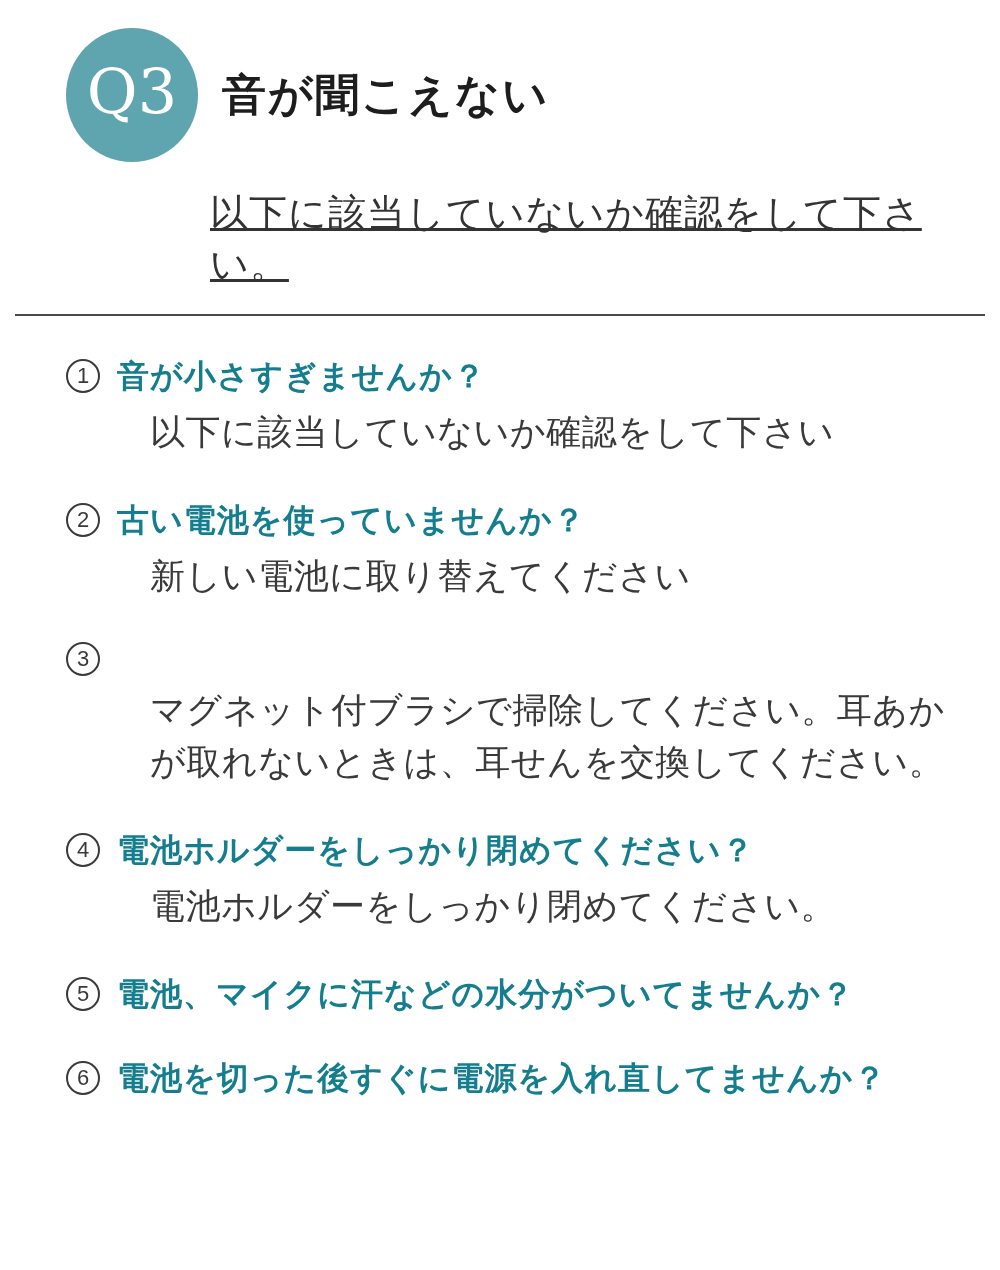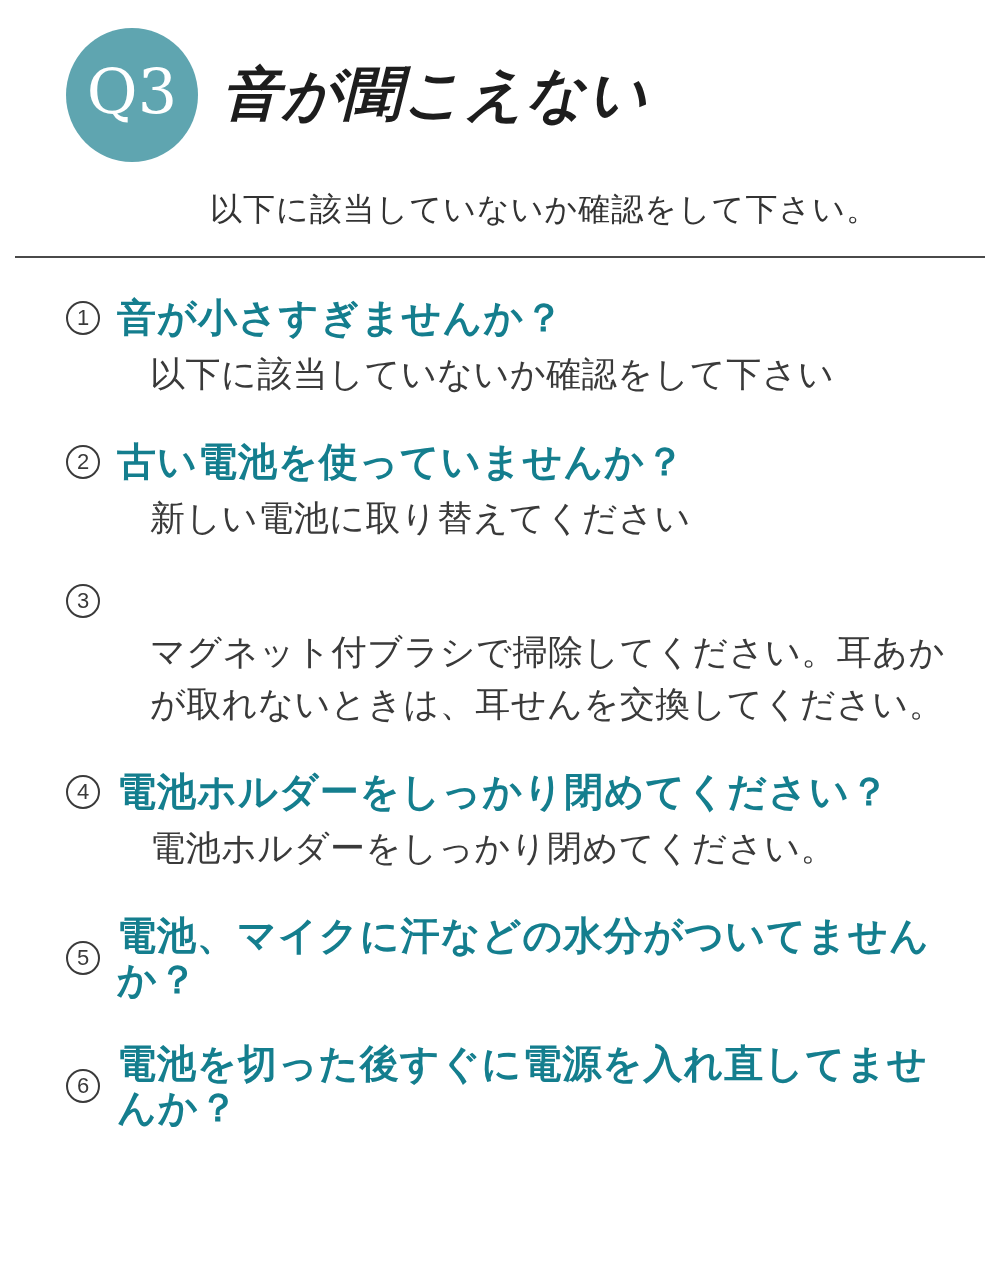--- a/index.html
+++ b/index.html
@@ -34,32 +34,32 @@
   }
   .q-badge-label {
     font-family: "DejaVu Serif", "Liberation Serif", serif;
     font-size: 62px;
     color: #ffffff;
     line-height: 1;
     padding-bottom: 6px;
   }
   .page-title {
     margin-left: 24px;
-    font-size: 58px;
+    font-size: 44px;
     font-weight: bold;
     color: #1d1d1d;
     letter-spacing: 2px;
-    font-style: italic;
   }
 
   .page-subtitle {
     margin: 26px 0 0 210px;
-    font-size: 32px;
+    font-size: 38px;
     color: #333333;
     letter-spacing: 1px;
+    text-decoration: underline;
   }
 
   .divider {
     border: none;
     border-top: 2px solid #4a4a4a;
     margin: 24px 15px 0 15px;
   }
 
   
   .faq-list {
@@ -79,21 +79,21 @@
     border: 2px solid #3a3a3a;
     border-radius: 50%;
     display: flex;
     align-items: center;
     justify-content: center;
     font-size: 22px;
     color: #3a3a3a;
     margin-right: 17px;
   }
   .item-heading {
-    font-size: 39px;
+    font-size: 32px;
     font-weight: bold;
     color: var(--accent, #147e8e);
     letter-spacing: 1px;
     line-height: 44px;
   }
   .item-body {
     margin: 8px 0 0 84px;
     max-width: 812px;
     font-size: 35px;
     line-height: 52px;

